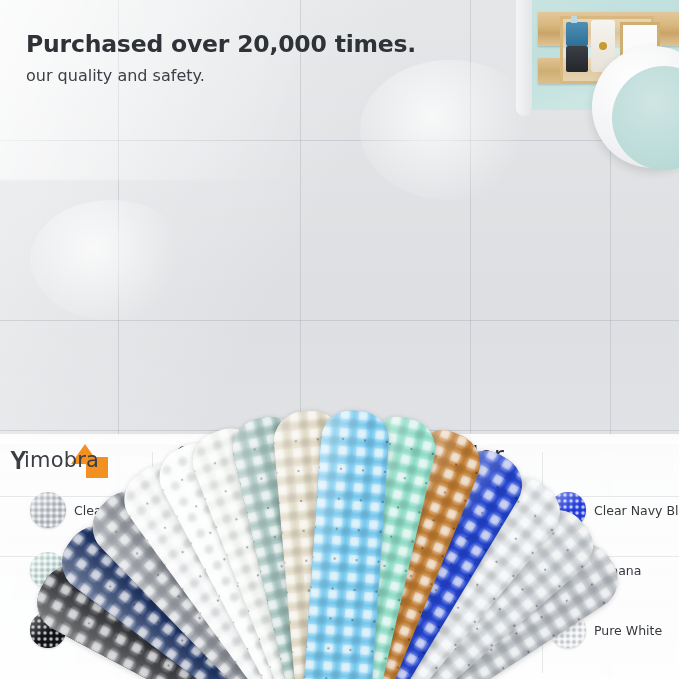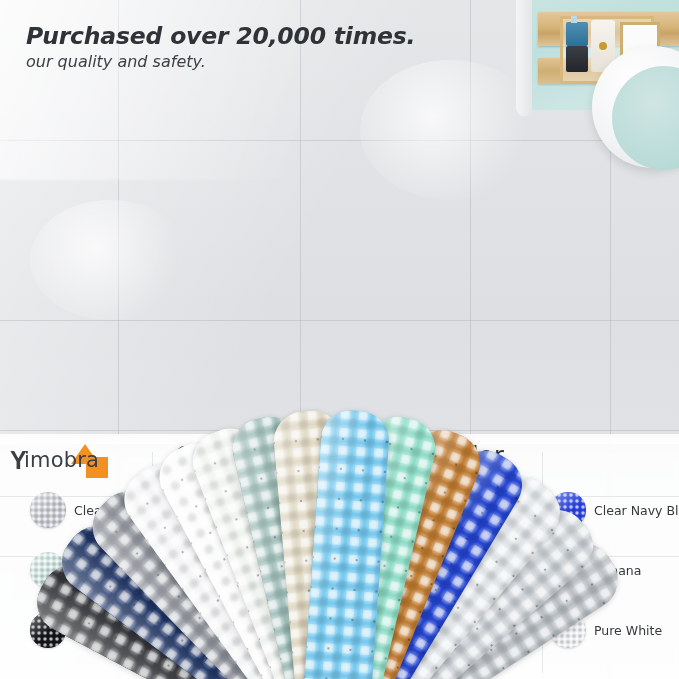--- a/index.html
+++ b/index.html
@@ -140,23 +140,23 @@
     <div class="caddy-frame"></div>
     <div class="bottle-a"></div>
     <div class="bottle-b"></div>
     <div class="bottle-c"></div>
     <div class="tile-panel"></div>
     <div class="stool"></div>
     <div class="stool-in"></div>
 
     <div class="curtain"></div>
 
-    <div style="position:absolute;left:26px;top:22px;font-style:italic;">
+    <div style="position:absolute;left:26px;top:30px;">
       <div style="font-size:23.5px;font-weight:700;color:#2f3338;font-family:'DejaVu Sans',sans-serif;letter-spacing:-.2px;">Purchased over 20,000 times.</div>
-      <div style="margin-top:2px;font-size:16px;color:#3c4046;font-family:'DejaVu Sans',sans-serif;">our quality and safety.</div>
+      <div style="margin-top:8px;font-size:16px;color:#3c4046;font-family:'DejaVu Sans',sans-serif;">our quality and safety.</div>
     </div>
 
     <div class="fan" id="fan">
         <div class="mat" style="background: rgb(53, 55, 59); transform: rotate(-62deg); z-index: 4;">
           <div class="bumps"></div>
           <div class="holes"></div>
           <div class="gloss"></div>
         </div>
         <div class="mat" style="background: rgb(31, 53, 102); transform: rotate(-53deg); z-index: 6;">
           <div class="bumps"></div>

